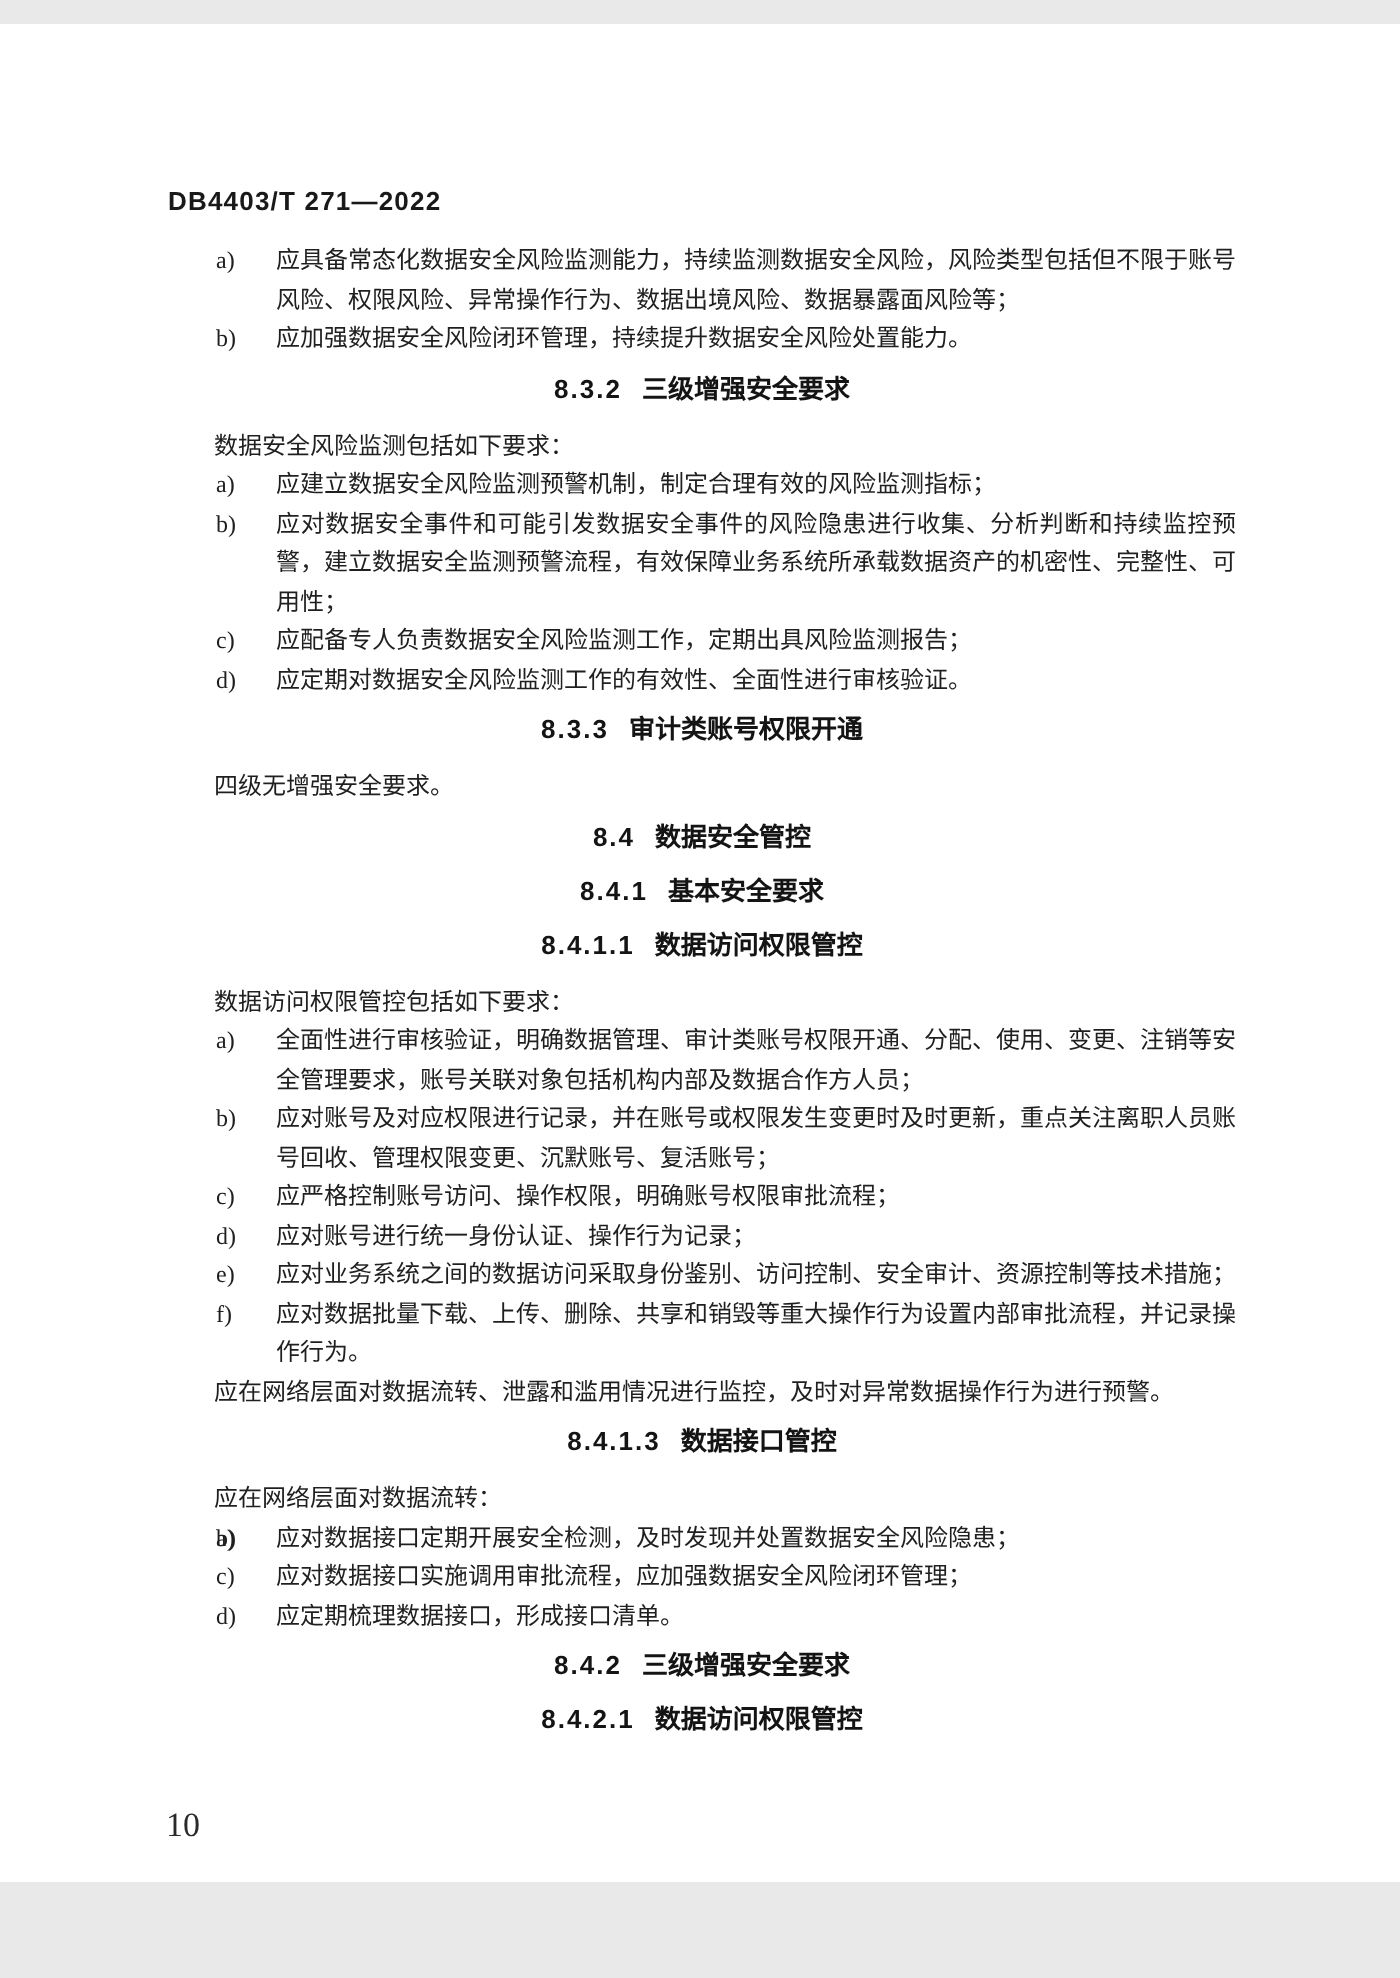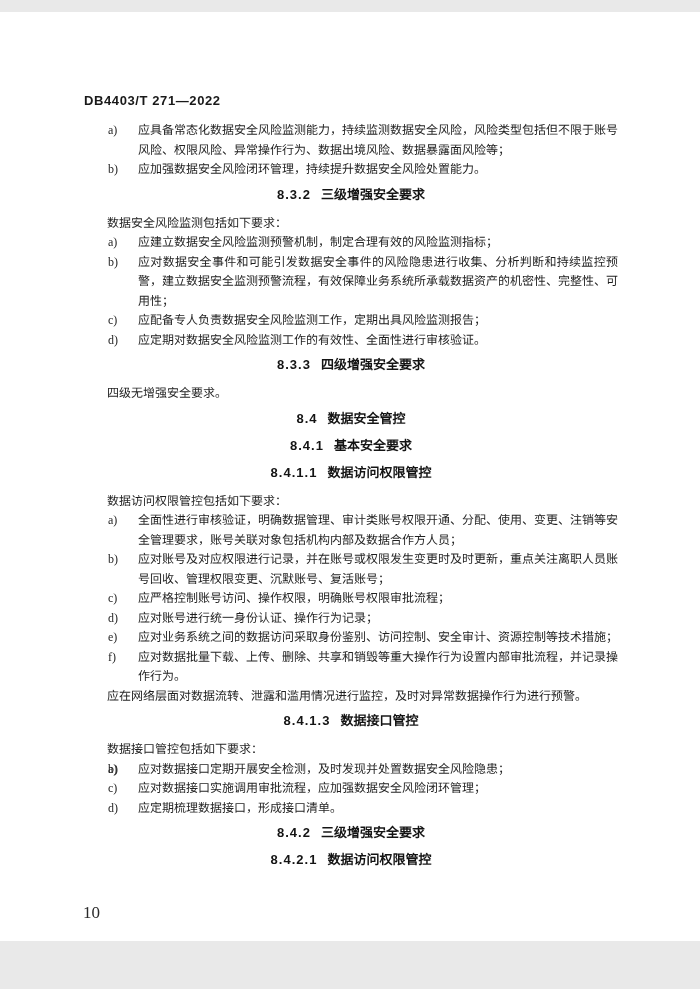--- a/index.html
+++ b/index.html
@@ -111,21 +111,21 @@
         <span class="li-label">c)</span>
         <span>应配备专人负责数据安全风险监测工作，定期出具风险监测报告；</span>
       </div>
       <div class="li">
         <span class="li-label">d)</span>
         <span>应定期对数据安全风险监测工作的有效性、全面性进行审核验证。</span>
       </div>
     </div>
 
     <div class="heading">
-      <span class="h-num">8.3.3</span><span>四级增强安全要求</span>
+      <span class="h-num">8.3.3</span><span>审计类账号权限开通</span>
     </div>
 
     <p class="para">四级无增强安全要求。</p>
 
     <div class="heading">
       <span class="h-num">8.4</span><span>数据安全管控</span>
     </div>
 
     <div class="heading">
       <span class="h-num">8.4.1</span><span>基本安全要求</span>
@@ -164,21 +164,21 @@
       </div>
     </div>
 
 
     <p class="para">应在网络层面对数据流转、泄露和滥用情况进行监控，及时对异常数据操作行为进行预警。</p>
 
     <div class="heading">
       <span class="h-num">8.4.1.3</span><span>数据接口管控</span>
     </div>
 
-    <p class="para">数据接口管控包括如下要求：</p>
+    <p class="para">应在网络层面对数据流转：</p>
 
     <div class="list">
       <div class="li">
         <span class="li-label">a)</span>
       </div>
       <div class="li">
         <span class="li-label">b)</span>
         <span>应对数据接口定期开展安全检测，及时发现并处置数据安全风险隐患；</span>
       </div>
       <div class="li">

